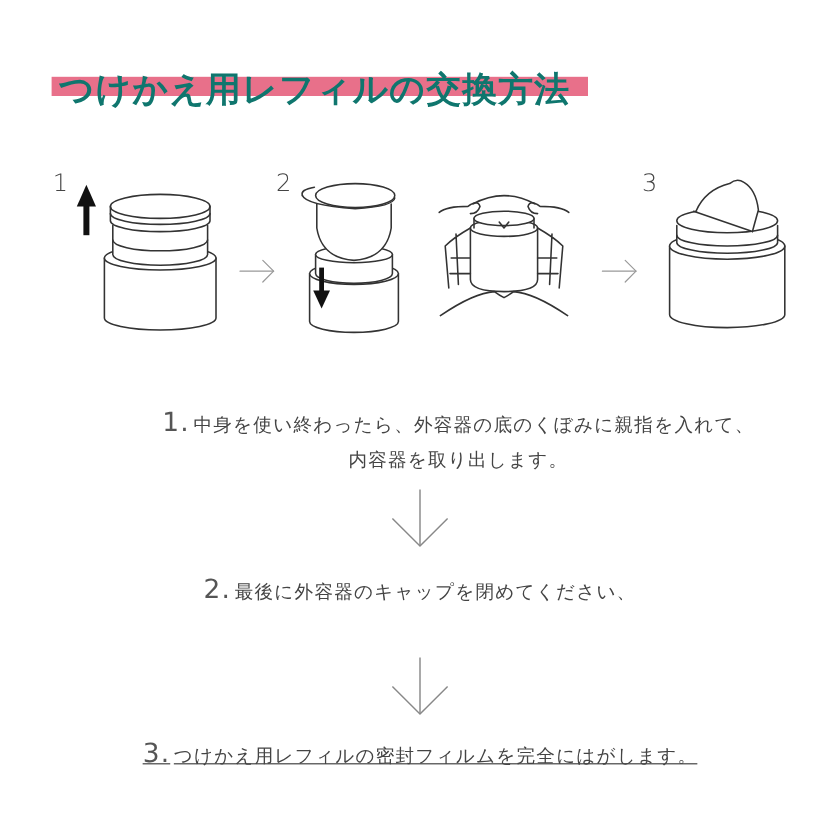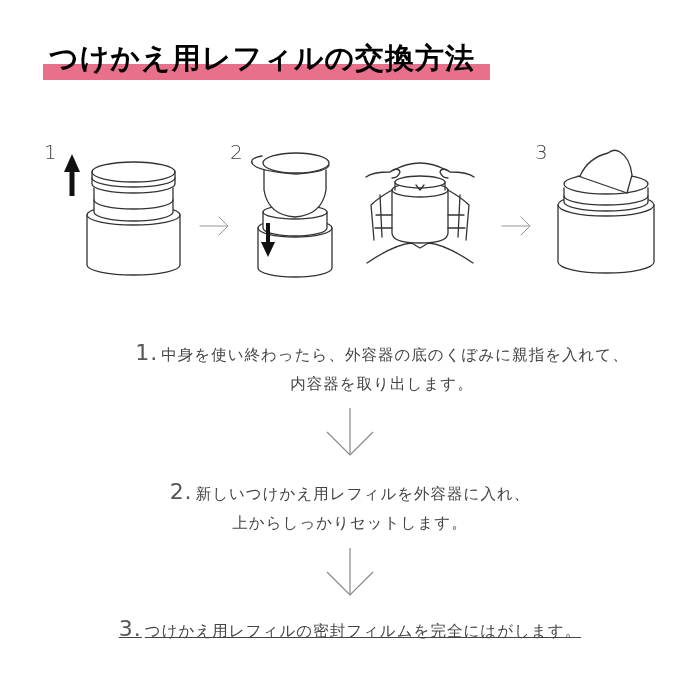--- a/index.html
+++ b/index.html
@@ -1,21 +1,21 @@
 <!DOCTYPE html>
 <html><head>
 <meta charset="utf-8">
 <style>
   html, body { margin:0; padding:0; background:#ffffff; }
   body { width:700px; height:700px; position:relative; overflow:hidden;
          font-family:"DejaVu Sans", sans-serif; color:#333333; }
   .title-wrap { position:absolute; left:43px; top:38px; width:447px; height:44px; }
   .title-bar { position:absolute; left:0; top:26px; width:447px; height:16px; background:#e8708a; }
-  .title-text { position:absolute; left:6px; top:0; font-size:29px; font-weight:bold;
-                color:#000000; letter-spacing:1px; white-space:nowrap; line-height:40px;text-align:right; }
+  .title-text { position:absolute; left:6px; top:16px; font-size:29px; font-weight:bold;
+                color:#0f766e; letter-spacing:1px; white-space:nowrap; line-height:40px;text-align:right; }
   .step-num { position:absolute; font-size:20px; color:#444444; font-family:"DejaVu Sans", sans-serif; font-weight:300; }
   svg.illus { position:absolute; left:0; top:0; }
   .desc { position:absolute; left:0; width:700px; text-align:center; font-size:15.5px;
           color:#444444; line-height:29px; letter-spacing:1px; }
   .desc .num { font-size:22px; color:#555555; margin-right:3px; }
 </style>
 </head>
 <body>
 
 <div class="title-wrap">
@@ -98,22 +98,21 @@
   <div><span class="num">1.</span><span>中身を使い終わったら、外容器の底のくぼみに親指を入れて、</span></div>
   <div>内容器を取り出します。</div>
 </div>
 
 <svg style="position:absolute; left:320px; top:405px;" width="60" height="55" fill="none" stroke="#888" stroke-width="1.2">
   <line x1="30" y1="3" x2="30" y2="50"></line>
   <polyline points="7,27 30,50 53,27"></polyline>
 </svg>
 
 <div class="desc" style="top:477px;">
-  <div><span class="num">2.</span><span>新しいつけかえ用レフィルを外容器に入れ、</span></div>
-  <div>上からしっかりセットします。</div>
+  <div><span class="num">2.</span><span>最後に外容器のキャップを閉めてください、</span></div>
 </div>
 
 <svg style="position:absolute; left:320px; top:545px;" width="60" height="55" fill="none" stroke="#888" stroke-width="1.2">
   <line x1="30" y1="3" x2="30" y2="50"></line>
   <polyline points="7,27 30,50 53,27"></polyline>
 </svg>
 
 <div class="desc" style="top:614px;text-decoration:underline;">
   <div><span class="num">3.</span><span>つけかえ用レフィルの密封フィルムを完全にはがします。</span></div>
 </div>

